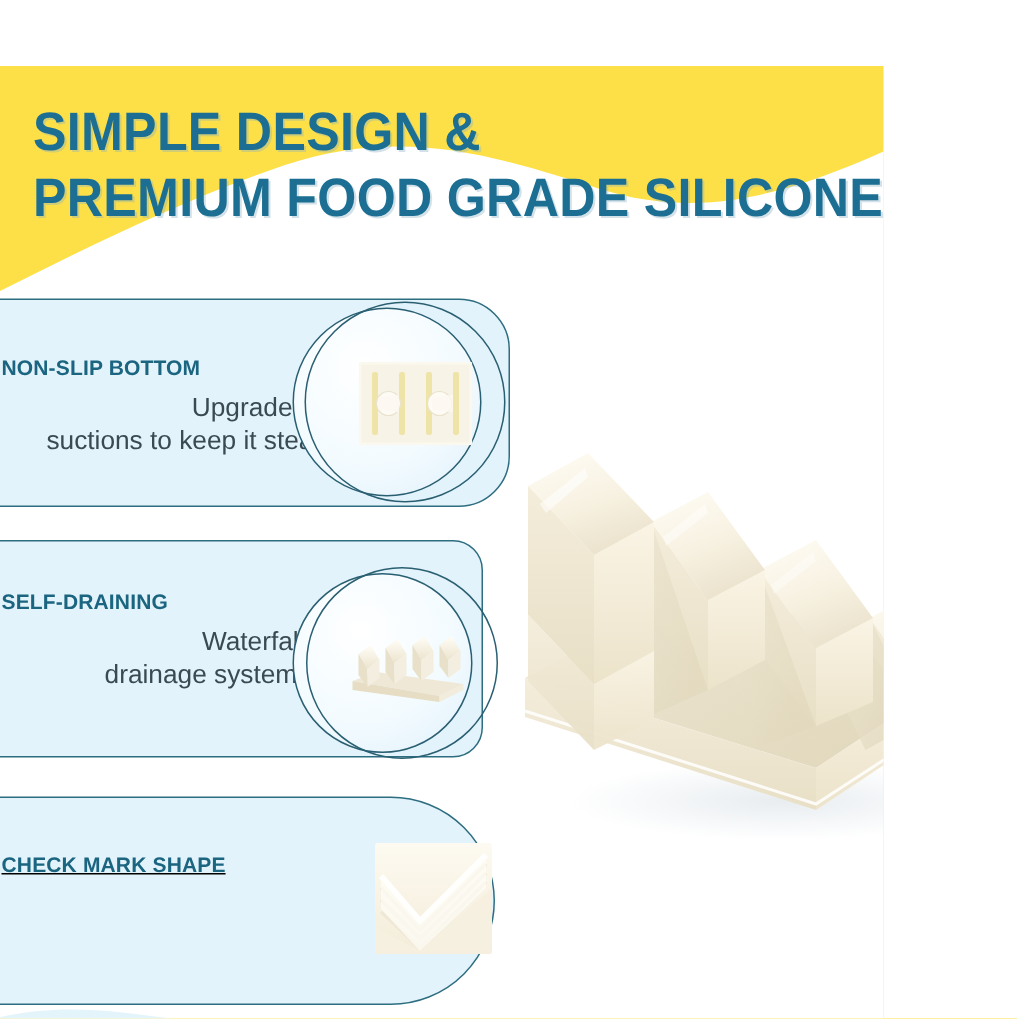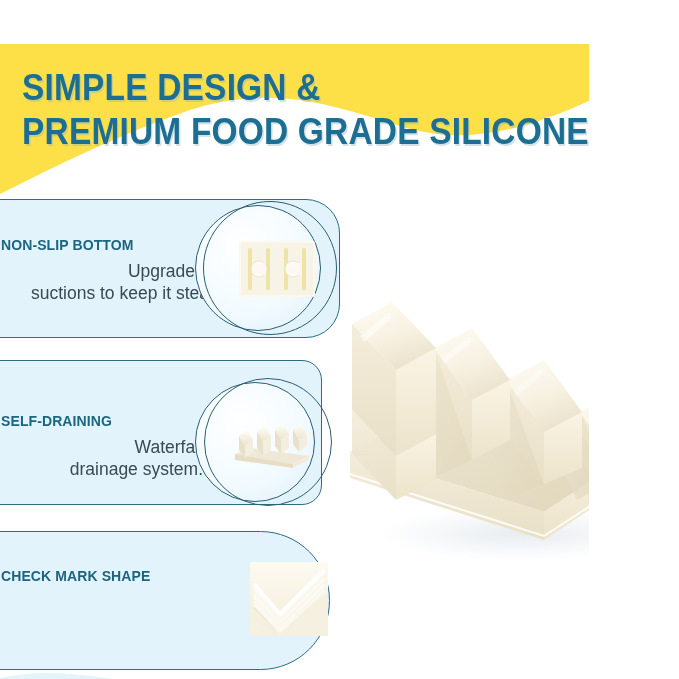--- a/index.html
+++ b/index.html
@@ -86,22 +86,22 @@
   .card-body{
     color:#3a4a52;
     font-size:17.5px;
     line-height:22px;
     margin-top:3px;
     text-align:right;
     white-space:pre-line;
   }
 
   .c1 .card-text{ top:33px; width:230px; }
-  .c2 .card-text{ top:48px; width:202px; }
-  .c3 .card-text{ top:32px; width:228px; }
+  .c2 .card-text{ top:28px; width:202px; }
+  .c3 .card-text{ top:32px; width:228px;text-decoration:underline; }
 
   
   .badge{
     position:absolute;
     z-index:5;
     border-radius:50%;
   }
   .badge .ring-outer,
   .badge .ring-inner{
     position:absolute;

